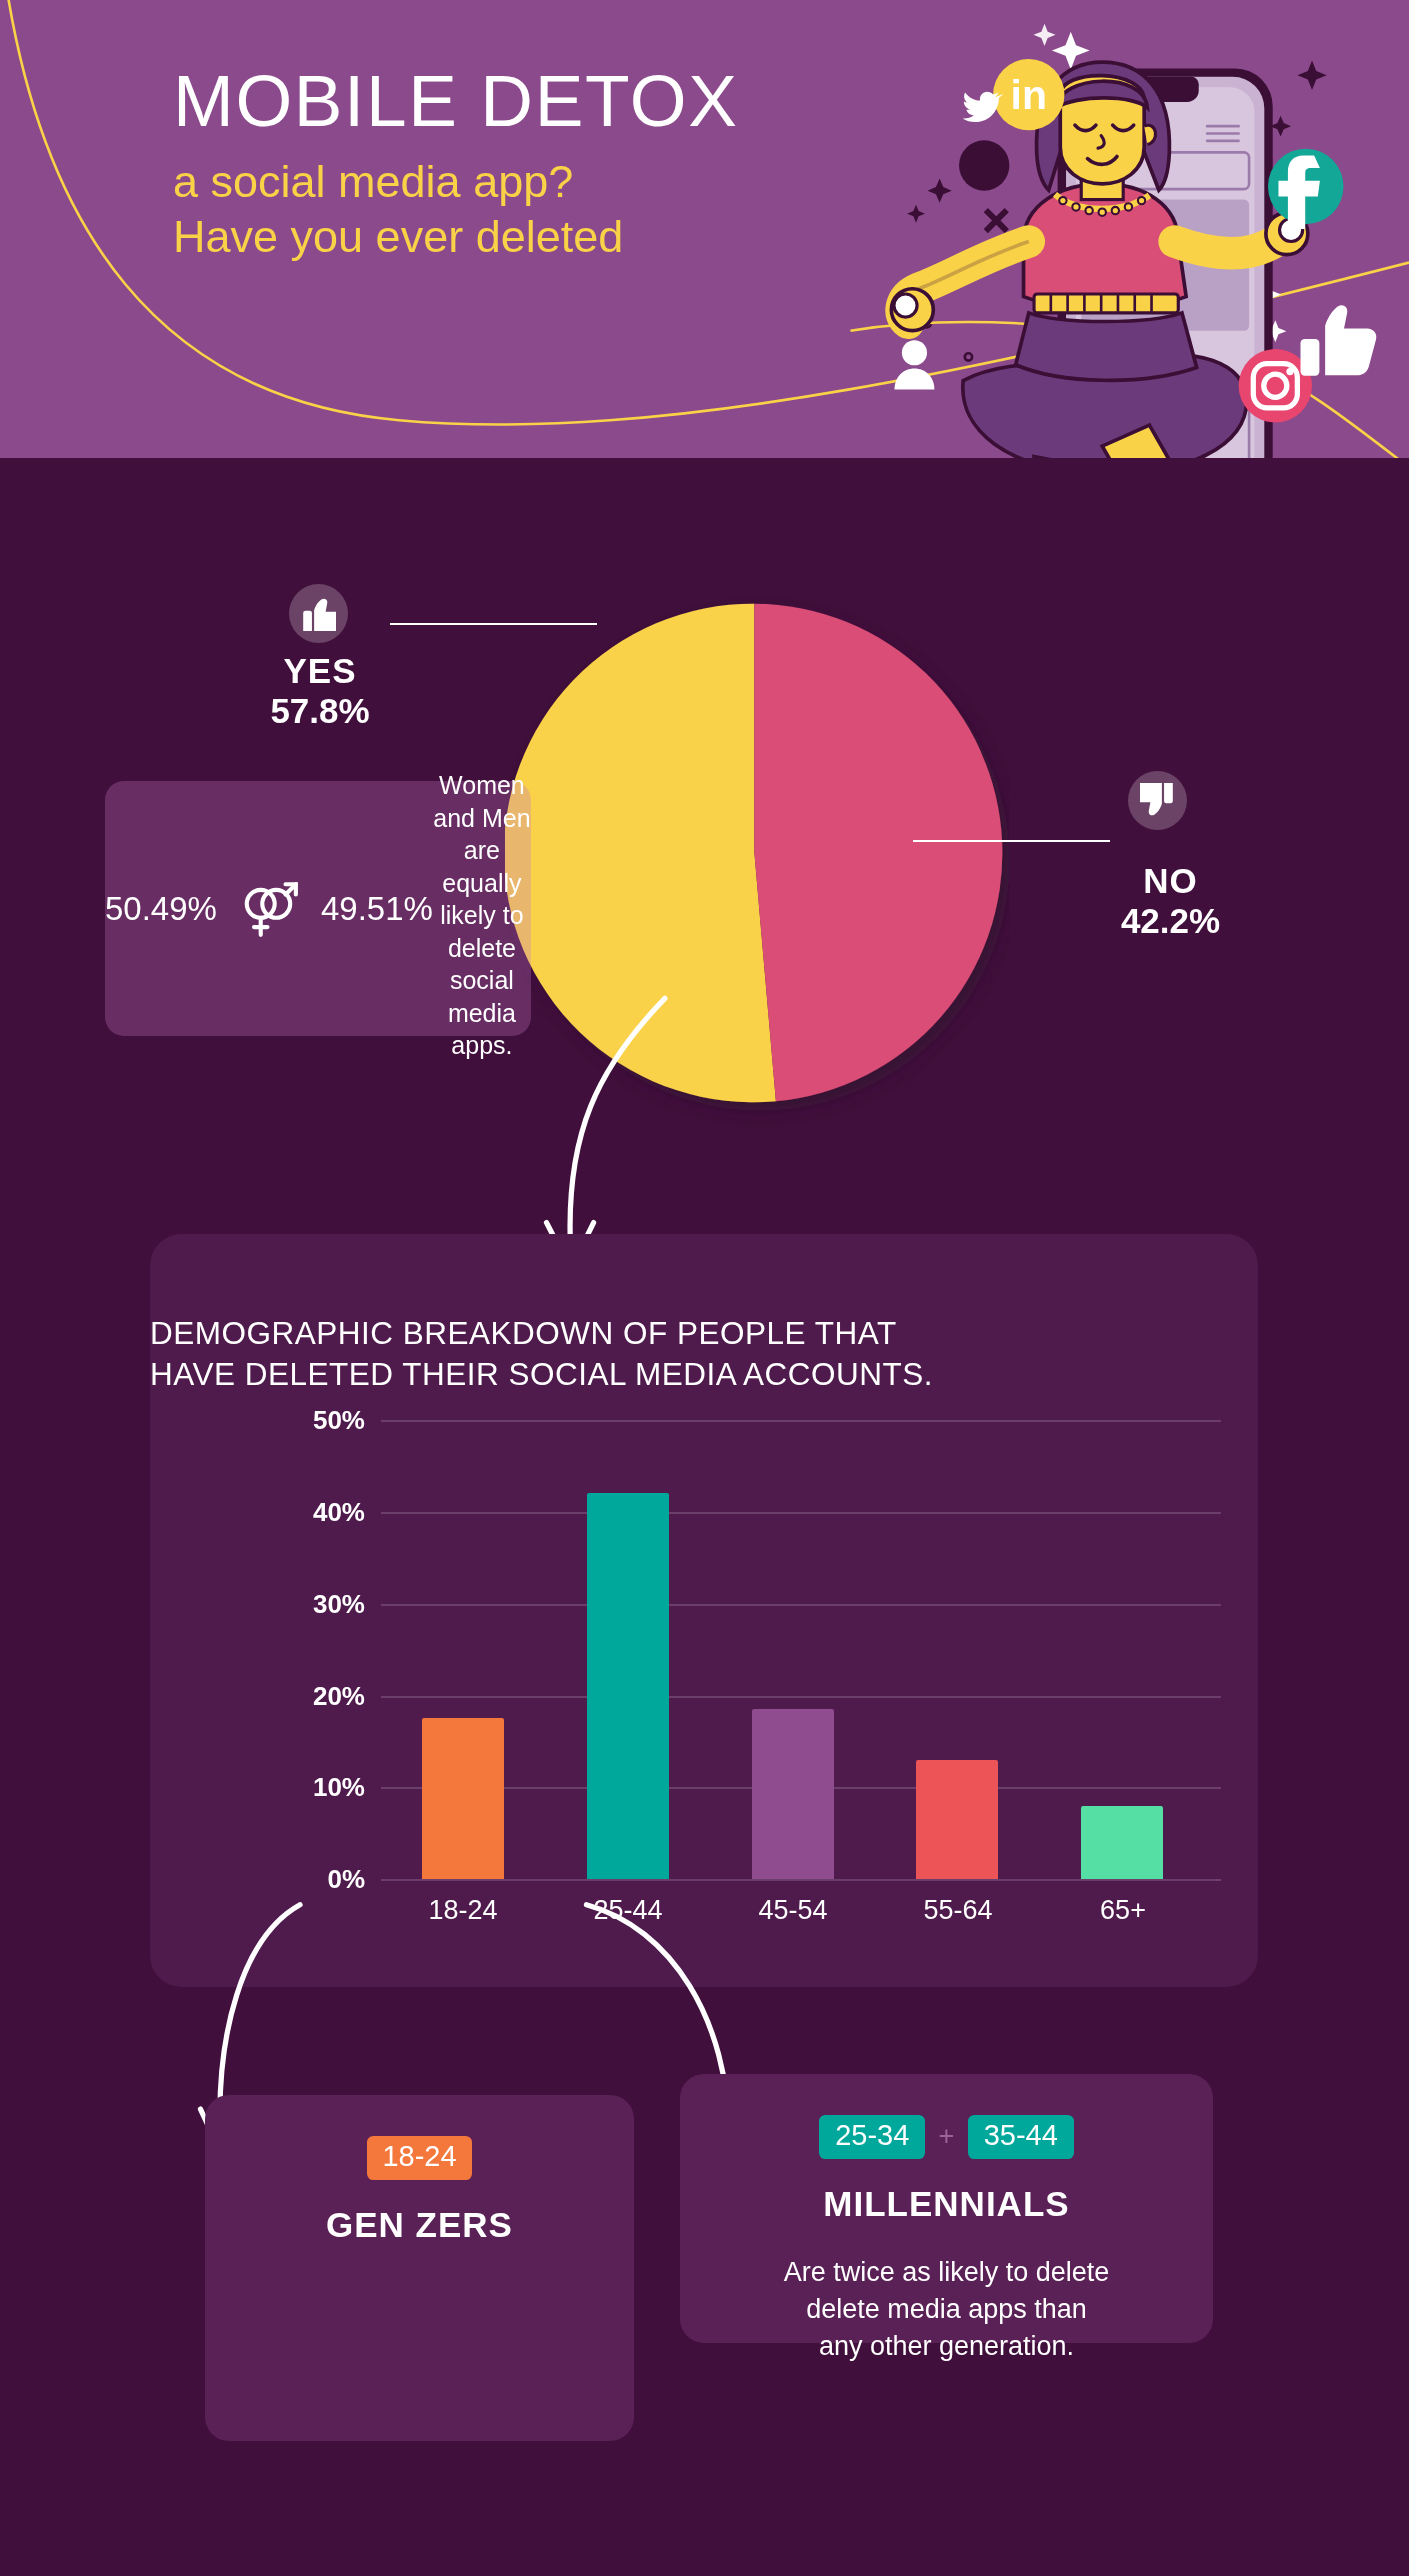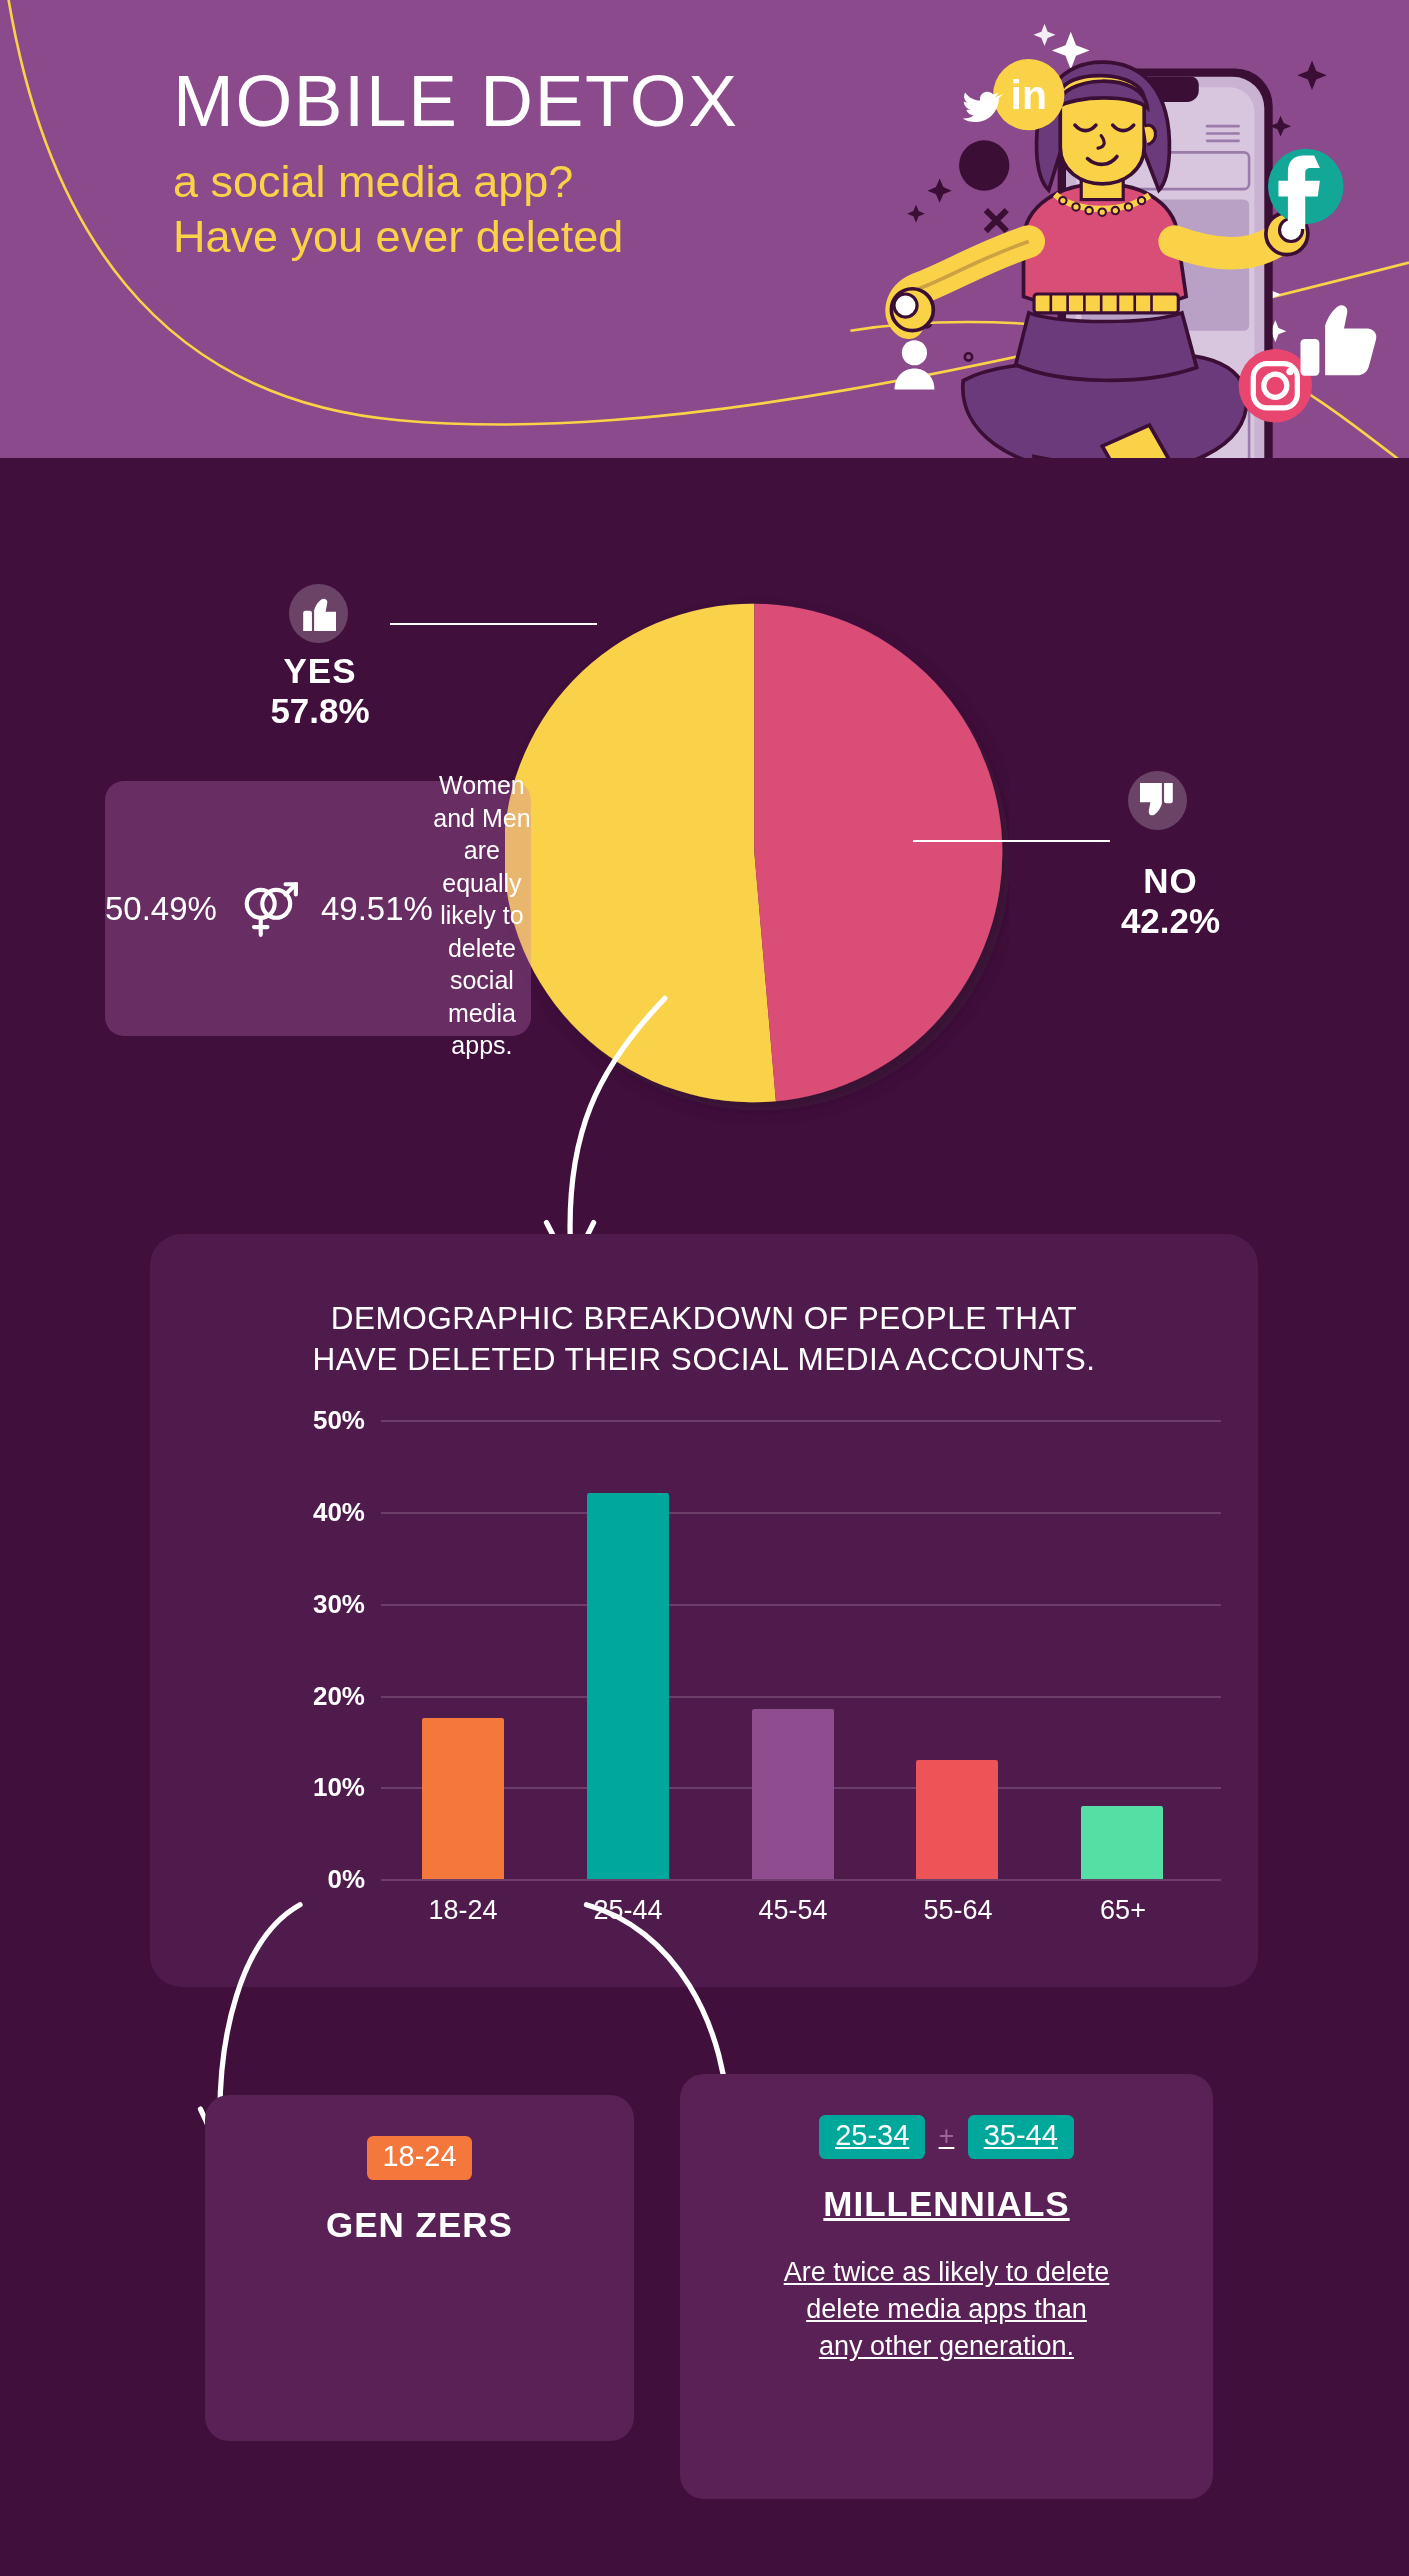--- a/index.html
+++ b/index.html
@@ -69,21 +69,21 @@
 
   
   #arrow-pie { position:absolute; left:514px; top:976px; width:220px; height:315px; }
 
   
   #chart-panel {
     position:absolute; left:150px; top:1234px; width:1108px; height:753px;
     background:#4F1B4D; border-radius:31.5px;
   }
   #chart-title {
-    position:absolute; left:0; top:64px; width:1108px; text-align:center;
+    position:absolute; left:0; top:79px; width:1108px; 
     color:#FFFFFF; font-size:31.5px; line-height:1.30; letter-spacing:0.5px; font-weight:400;
   }
   #plot { position:absolute; left:131px; top:186px; width:940px; height:459px; }
   .gridline { position:absolute; left:100px; width:840px; height:1.6px; background:rgba(255,255,255,0.16); }
   .ytick {
     position:absolute; left:0; width:84px; text-align:right;
     color:#FFFFFF; font-size:26px; font-weight:700; transform:translateY(-50%);
   }
   .bar { position:absolute; bottom:0; border-radius:2.1px 2.1px 0 0; }
   .xtick {
@@ -95,21 +95,21 @@
   #arrow-left  { position:absolute; left:168px;  top:1890px; width:220px; height:283px; }
   #arrow-right { position:absolute; left:556px; top:1890px; width:236px; height:283px; }
 
   
   .info-card {
     position:absolute; background:#5A2156; border-radius:24px;
     display:flex; flex-direction:column; align-items:center;
     padding-top:41px; color:#FFFFFF; text-align:center;
   }
   #card-genz  { left:205px;  top:2095px; width:429px;  height:346px; }
-  #card-mill  { left:680px; top:2074px; width:533px; height:425px;text-decoration:underline; }
+  #card-mill  { left:680px; top:2074px; width:533px; height:269px; }
 
   .tag-row { display:flex; align-items:center; justify-content:center; gap:13.6px; }
   .tag {
     color:#FFFFFF; font-size:29px; font-weight:400;
     padding:6.3px 15.7px 8.4px; border-radius:6.3px; line-height:1;
   }
   .plus { color:#9A6695; font-size:27px; font-weight:400; }
   .card-heading {
     margin-top:25px; font-size:35px; font-weight:700; letter-spacing:1px;
   }

